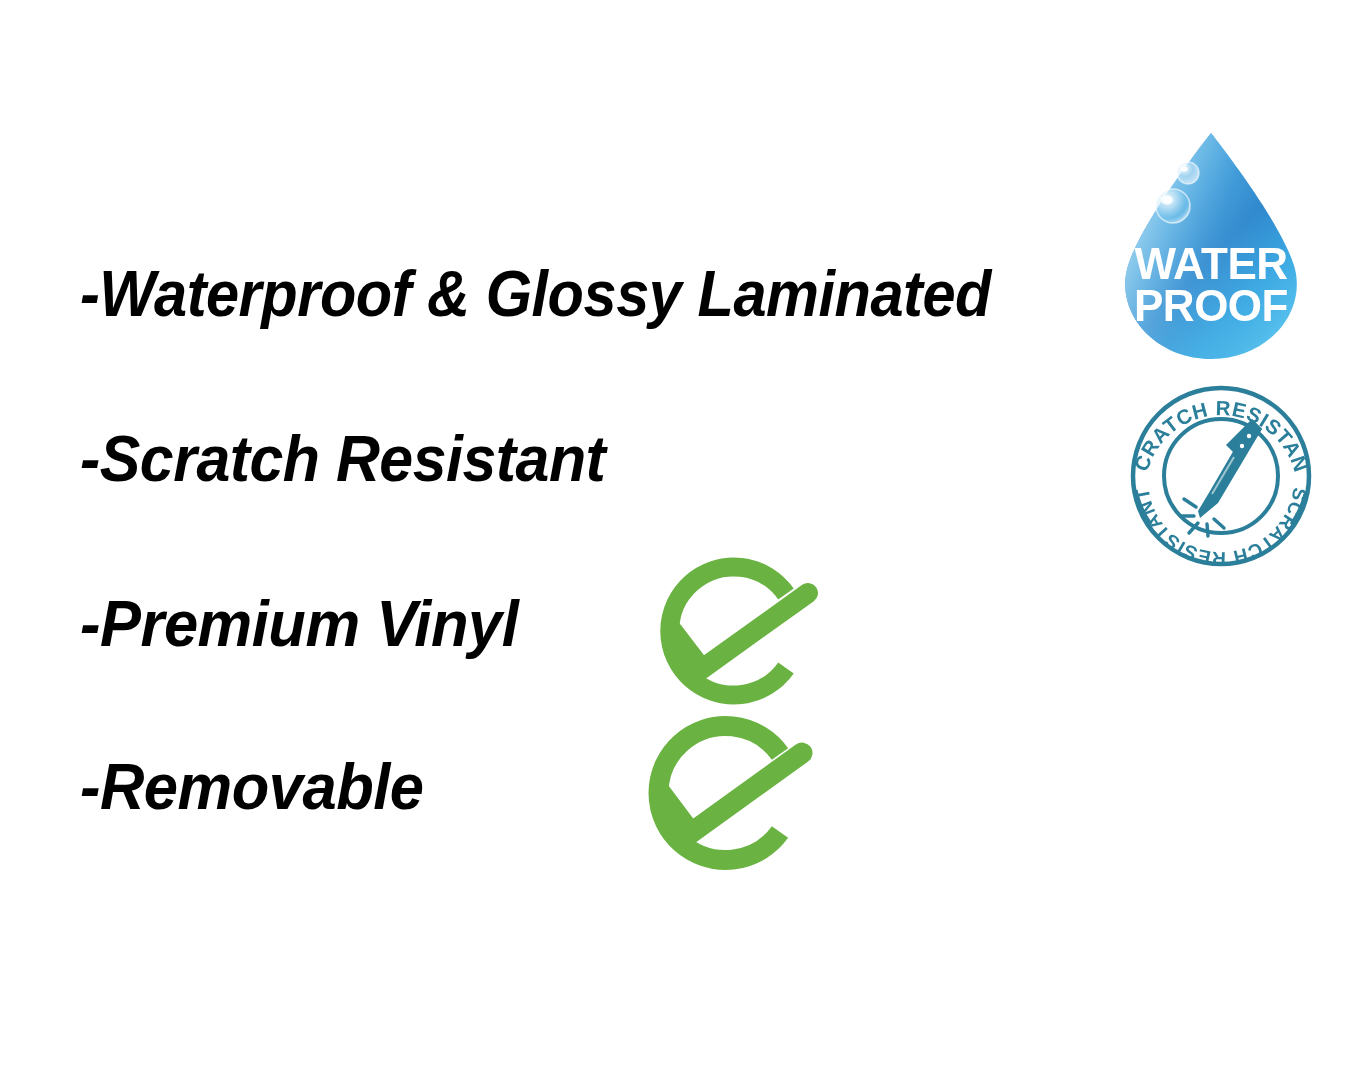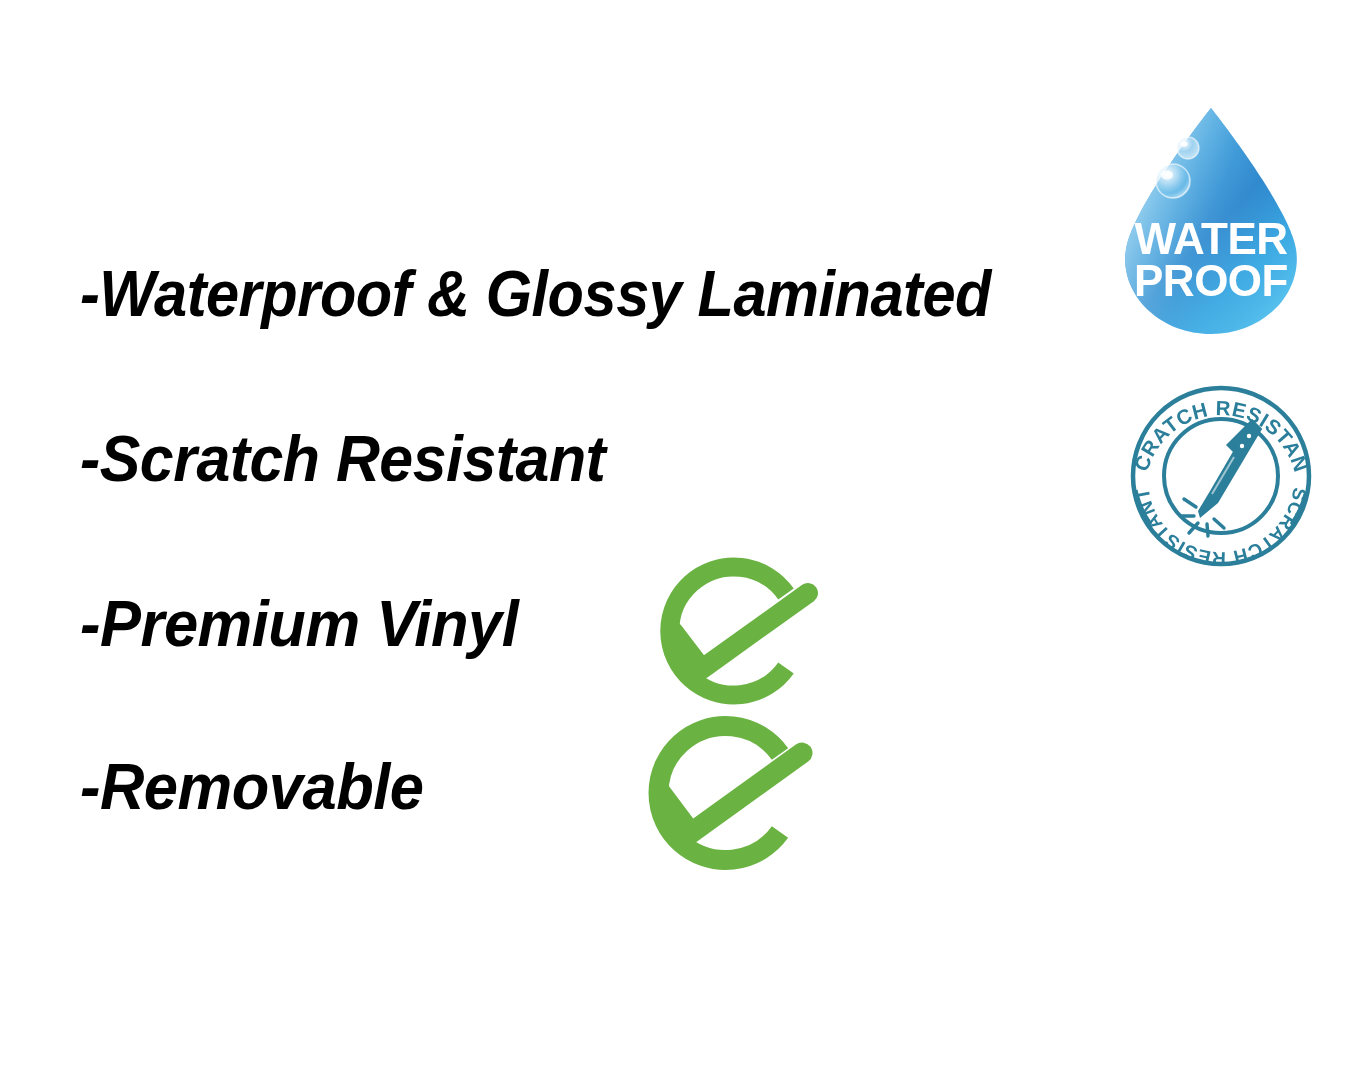--- a/index.html
+++ b/index.html
@@ -54,21 +54,21 @@
   .check-icon {
     position: absolute;
   }
   .check-0 { left: 636px; top: 556px; width: 205px; height: 160px; }
   .check-1 { left: 622px; top: 714px; width: 215px; height: 168px; }
 
   
   .waterproof-badge {
     position: absolute;
     left: 1103px;
-    top: 88px;
+    top: 113px;
     width: 216px;
     height: 268px;
   }
 
   
   .scratch-badge {
     position: absolute;
     left: 1126px;
     top: 383px;
     width: 190px;

